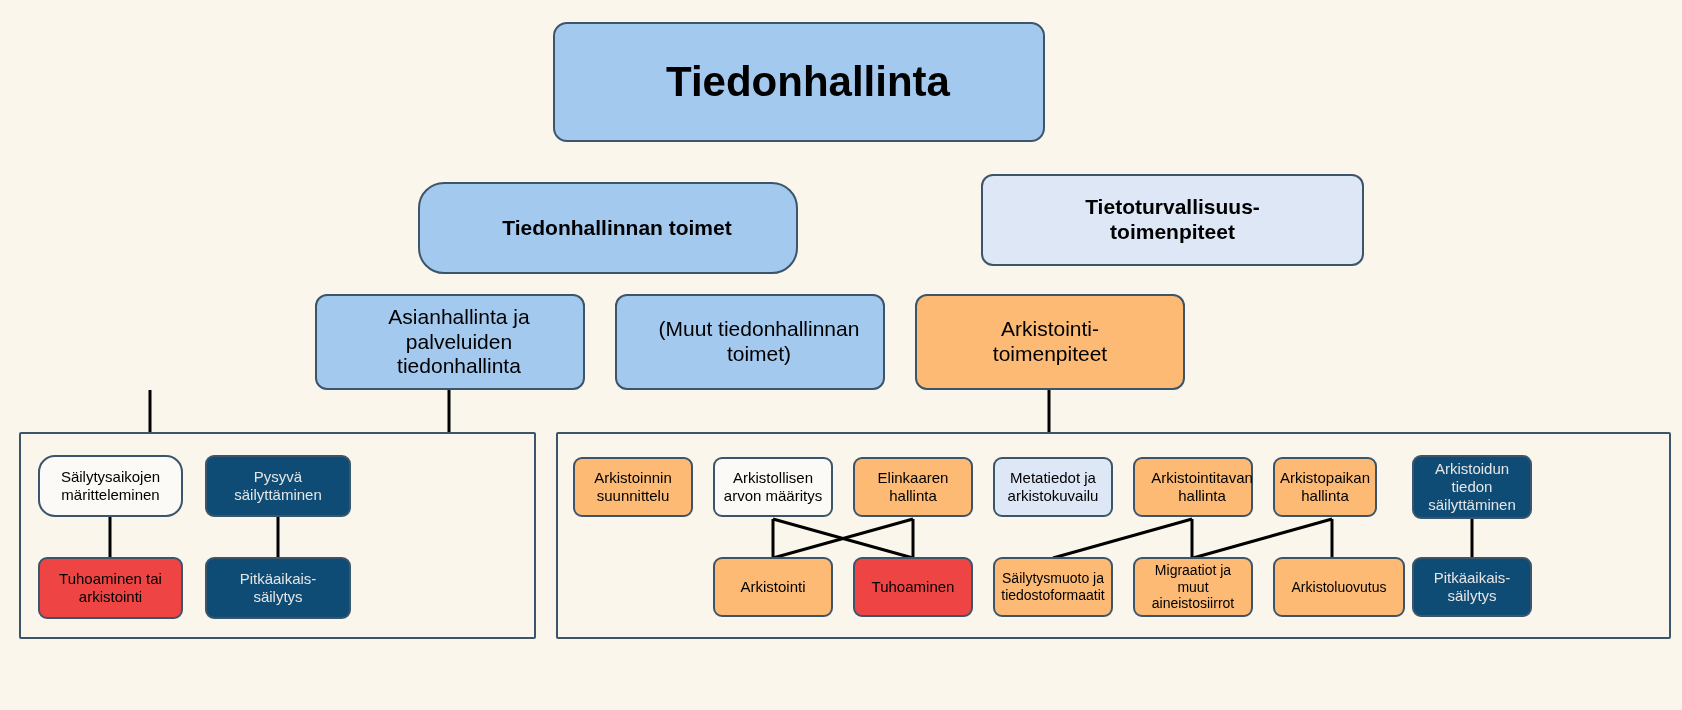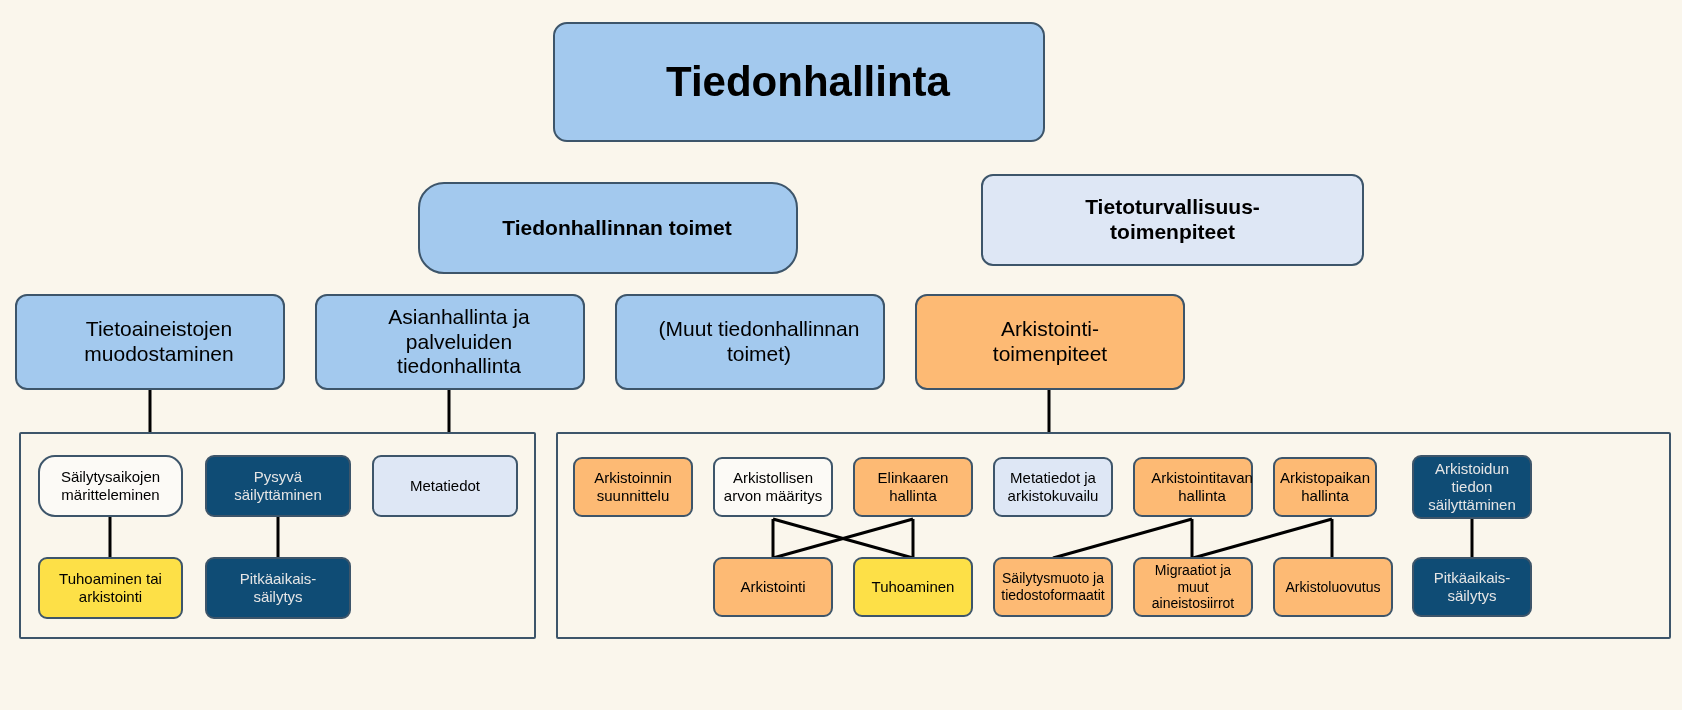--- a/index.html
+++ b/index.html
@@ -34,21 +34,21 @@
     color: #000000;
     white-space: pre-line;
     padding: 2px 6px;
   }
 
   
   .c-blue    { background: #a3c9ee; padding-left: 24px; }
   .c-ltblue  { background: #dee7f5; }
   .c-tan     { background: #fdba74; }
   .c-navy    { background: #0f4c75; color: #e5e5e5; }
-  .c-pink    { background: #fde047; }
+  .c-pink    { background: #ef4444; }
   .c-white   { background: #fcfaf6; }
 
   
   .t-root {
     font-size: 42px;
     font-weight: bold;
     border-radius: 14px;
   }
   .t-l2 {
     font-size: 21px;
@@ -119,37 +119,34 @@
 
     <line x1="1472" y1="519" x2="1472" y2="558"></line>
   </svg>
 
   <div class="node t-root c-blue" style="left:553px; top:22px; width:492px; height:120px;">Tiedonhallinta</div>
 
   <div class="node t-l2 c-blue" style="left:418px; top:182px; width:380px; height:92px;border-radius:26px;">Tiedonhallinnan toimet</div>
   <div class="node t-l2 c-ltblue" style="left:981px; top:174px; width:383px; height:92px;">Tietoturvallisuus-
 toimenpiteet</div>
 
-  <div class="node t-l3 c-blue" style="left:15px; top:294px; width:270px; height:96px;">Tietoaineistojen
-muodostaminen</div>
   <div class="node t-l3 c-blue" style="left:315px; top:294px; width:270px; height:96px;">Asianhallinta ja
 palveluiden
 tiedonhallinta</div>
   <div class="node t-l3 c-blue" style="left:615px; top:294px; width:270px; height:96px;">(Muut tiedonhallinnan
 toimet)</div>
   <div class="node t-l3 c-tan" style="left:915px; top:294px; width:270px; height:96px;">Arkistointi-
 toimenpiteet</div>
 
   <div class="group-frame" style="left:19px; top:432px; width:517px; height:207px;"></div>
 
   <div class="node t-leaf c-white" style="left:38px; top:455px; width:145px; height:62px;border-radius:17px;">Säilytysaikojen
 märitteleminen</div>
   <div class="node t-leaf c-navy" style="left:205px; top:455px; width:146px; height:62px;">Pysyvä
 säilyttäminen</div>
-  <div class="node t-leaf c-ltblue" style="left:372px; top:455px; width:146px; height:62px;">Metatiedot</div>
 
   <div class="node t-leaf c-pink" style="left:38px; top:557px; width:145px; height:62px;">Tuhoaminen tai
 arkistointi</div>
   <div class="node t-leaf c-navy" style="left:205px; top:557px; width:146px; height:62px;">Pitkäaikais-
 säilytys</div>
 
   <div class="group-frame" style="left:556px; top:432px; width:1115px; height:207px;"></div>
 
   <div class="node t-leaf c-tan" style="left:573px; top:457px; width:120px; height:60px;">Arkistoinnin
 suunnittelu</div>
@@ -167,17 +164,17 @@
 tiedon
 säilyttäminen</div>
 
   <div class="node t-leaf c-tan" style="left:713px; top:557px; width:120px; height:60px;">Arkistointi</div>
   <div class="node t-leaf c-pink" style="left:853px; top:557px; width:120px; height:60px;">Tuhoaminen</div>
   <div class="node t-leaf-sm c-tan" style="left:993px; top:557px; width:120px; height:60px;">Säilytysmuoto ja
 tiedostoformaatit</div>
   <div class="node t-leaf-sm c-tan" style="left:1133px; top:557px; width:120px; height:60px;">Migraatiot ja
 muut
 aineistosiirrot</div>
-  <div class="node t-leaf-sm c-tan" style="left:1273px; top:557px; width:120px; height:60px;">Arkistoluovutus</div>
+  <div class="node t-leaf-sm c-tan" style="left:1273px; top:557px; width:132px; height:60px;">Arkistoluovutus</div>
   <div class="node t-leaf c-navy" style="left:1412px; top:557px; width:120px; height:60px;">Pitkäaikais-
 säilytys</div>
 
 </div>
 
 </body></html>

